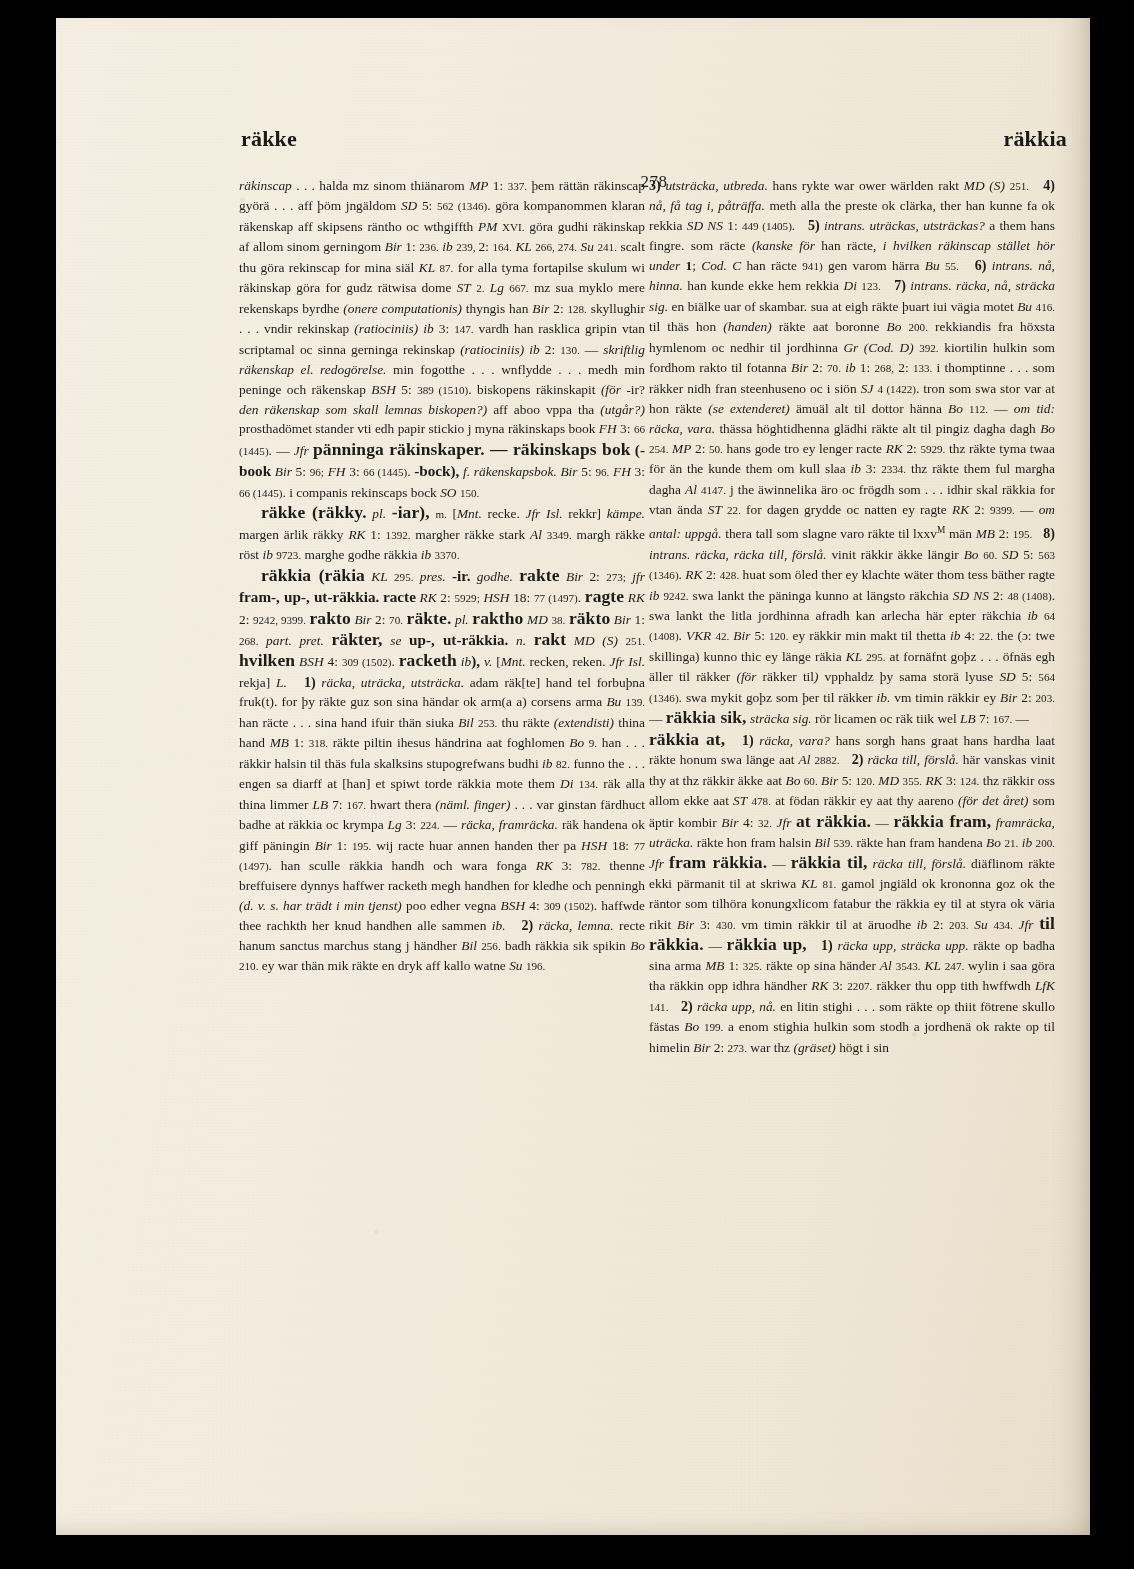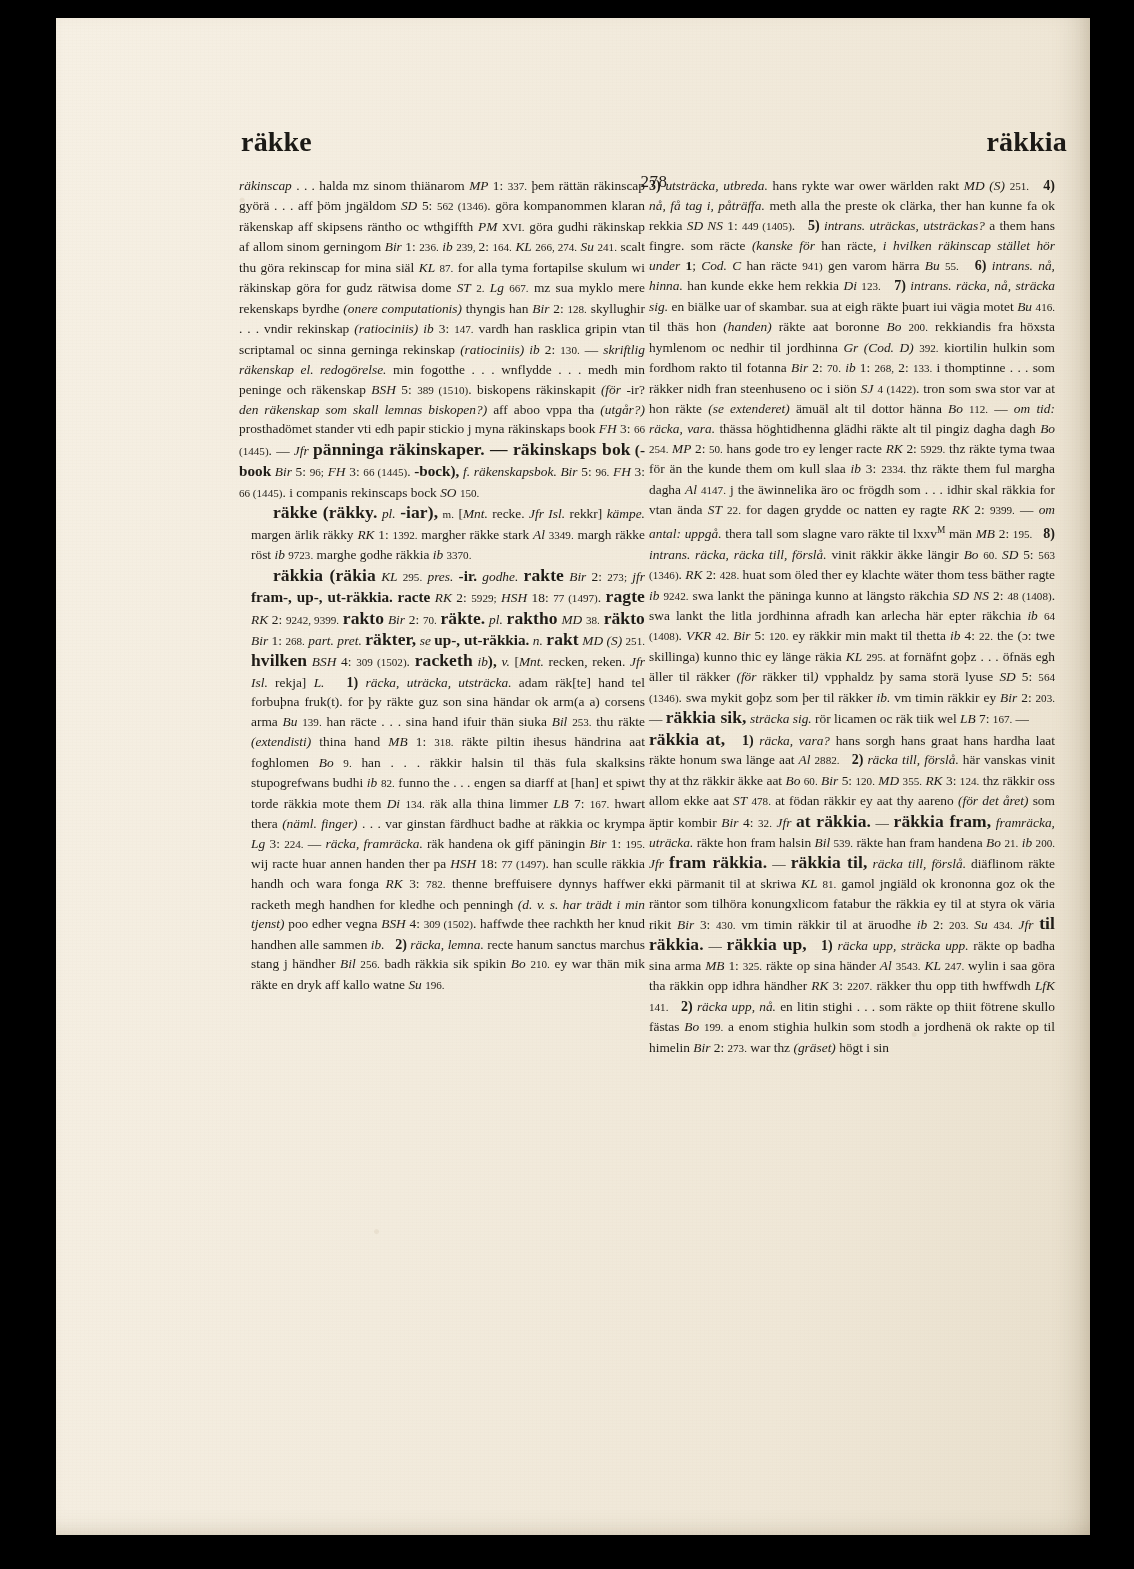--- a/index.html
+++ b/index.html
@@ -34,21 +34,21 @@
       repeating-linear-gradient(0deg, rgba(160,140,110,.05) 0 1px, rgba(0,0,0,0) 1px 3px),
       repeating-linear-gradient(90deg, rgba(160,140,110,.04) 0 1px, rgba(0,0,0,0) 1px 4px);
   }
 
   
   #running-head{
     position:absolute; left:185px; top:108px; width:826px; height:40px;
   }
   .head-word{
     position:absolute; top:0;
-    font-weight:bold; font-size:28px; letter-spacing:.2px;
+    font-weight:bold; font-size:22px; letter-spacing:.2px;
     color:#1c1a16;
   }
   #head-left{left:0;}
   #head-right{right:0;}
   #head-folio{
     position:absolute; left:0; right:0; top:4px;
     text-align:center; font-size:17px; color:#24201b;
     letter-spacing:.5px;
     margin-top:42px;
   }
@@ -62,21 +62,21 @@
   .col{
     width:406px;
     font-size:13.4px;
     line-height:19.45px;
     color:#1f1c17;
     text-align:justify;
     text-justify:inter-word;
     hyphens:manual;
   }
   .col p{margin:0;}
-  .col p.ind{text-indent:22px;margin-left:12px;}
+  .col p.ind{text-indent:22px;}
 
   
   .it{font-style:italic;}
   .bd{font-weight:bold;}       
   .num{font-size:11.1px;}                          
   .lg{font-size:17.5px;font-weight:bold;letter-spacing:.1px;}   
   .md{font-size:15.2px;font-weight:bold;}          
   .sup{font-size:9.4px;vertical-align:super;}
   .sense{font-weight:bold;font-size:14px;}
 

